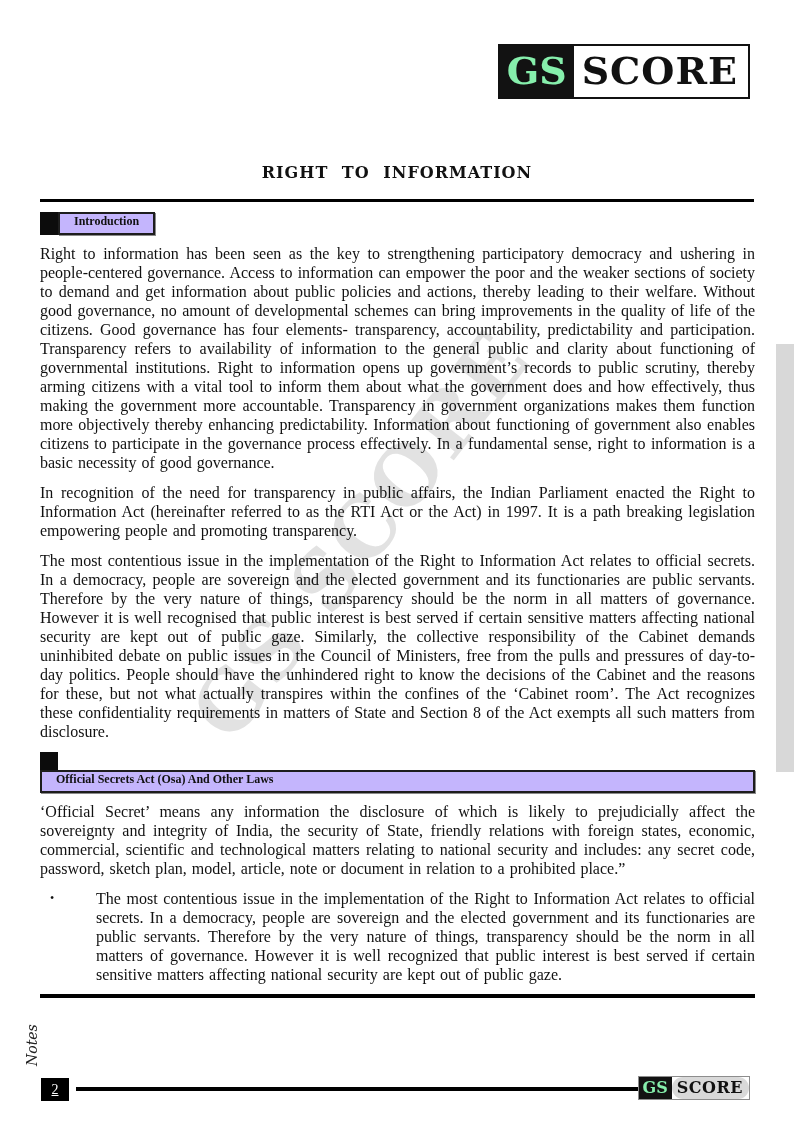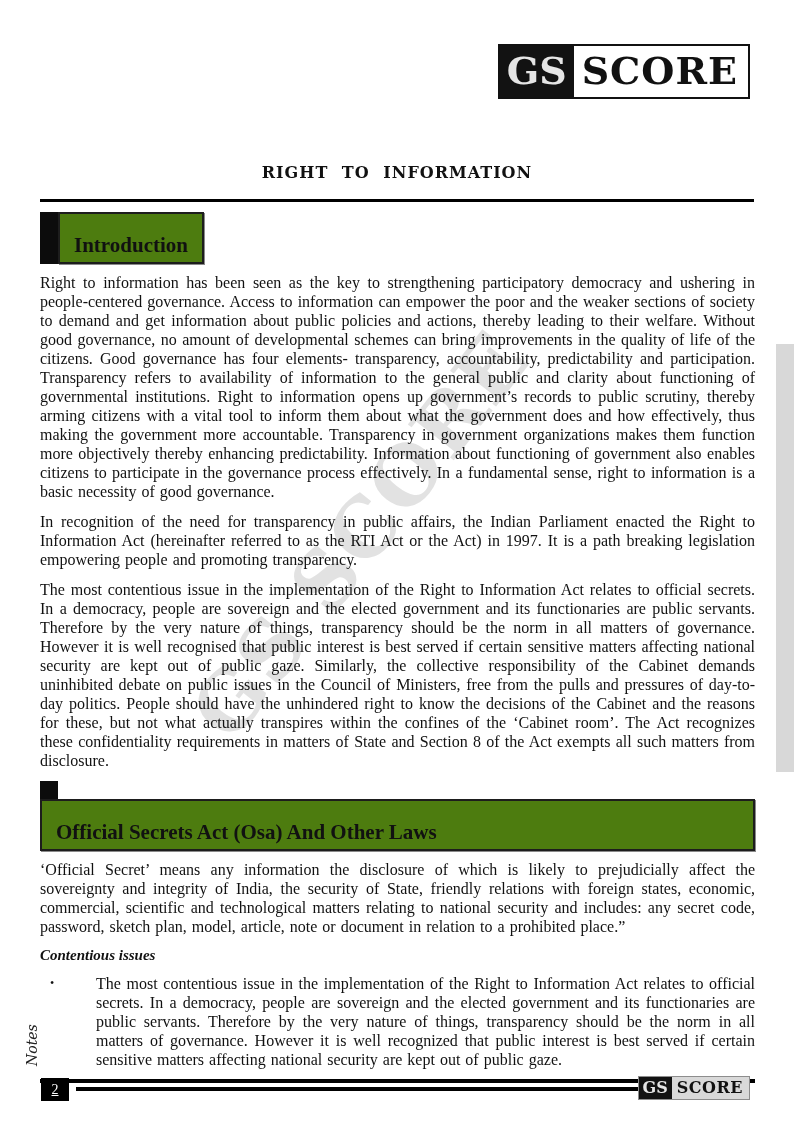--- a/index.html
+++ b/index.html
@@ -16,22 +16,22 @@
     font-size:80px; letter-spacing:2px; color:#e2e2e2;
     z-index:1; white-space:nowrap; user-select:none;
   }
   
   .side-strip {
     position:absolute; left:776px; top:344px; width:18px; height:428px;
     background:#d8d8d8; z-index:3;
   }
   
   .logo { display:inline-flex; align-items:stretch; font-family:"DejaVu Serif", serif; font-weight:bold; z-index:4; }
-  .logo-gs { background:#121212; color:#e5e5e5; display:flex; align-items:center; }
-  .logo-score { background:#fff; color:#111; display:flex; align-items:center; }
+  .logo-gs { background:#121212; color:#86efac; display:flex; align-items:center; }
+  .logo-score { background:#fff; color:#111; display:flex; align-items:center;border-radius:17px; }
   .logo-top { position:absolute; top:44px; right:44px; border:2px solid #111; }
   .logo-top .logo-gs { font-size:38px; padding:2px 7px 4px; }
   .logo-top .logo-score { font-size:38px; padding:2px 10px 4px 8px; letter-spacing:1px; }
   .logo-bottom { position:absolute; top:1076px; right:44px; border:1px solid #8d8d8d; }
   .logo-bottom .logo-gs { font-size:16px; padding:1px 4px 2px; }
   .logo-bottom .logo-score { font-size:16px; padding:1px 6px 2px 5px; background:#d9d9d9; letter-spacing:0.5px; }
   
   .doc-title {
     position:absolute; top:163px; left:0; width:100%; margin:0;
     text-align:center; font-family:"DejaVu Serif", serif;
@@ -39,22 +39,22 @@
     z-index:2;
   }
   .title-rule { position:absolute; top:199px; left:40px; width:714px; height:3px; background:#000; z-index:2; }
   
   .content { position:absolute; top:212px; left:40px; width:715px; z-index:2; }
   .sec-head { display:flex; align-items:stretch; margin:0 0 9px 0; }
   .sec-head-2 { margin-top:3px;flex-direction:column; }
   .sec-tab { width:18px; background:#0c0c0c; flex:0 0 18px; }
   .sec-box {
     border:2px solid #1d1d1d; box-shadow:1px 1px 0 #8a8a8a;
-    padding:19px 14px 4px; font-weight:bold; font-size:21px;
-    background:#4d7c0f;
+    padding:0 14px 4px; font-weight:bold; font-size:12px;
+    background:#c4b5fd;
   }
   .para {
     margin:0 0 11px; text-align:justify;
     font-size:16px; line-height:19px; word-spacing:1px;
   }
   .subhead { font-weight:bold; font-style:italic; font-size:15px; margin:2px 0 10px; }
   .bullet-row { display:flex; }
   .bullet-marker { flex:0 0 46px; padding-left:10px; font-size:12px; line-height:18.2px; }
   .bullet-text { flex:1; margin:0; }
   .bottom-rule { height:4px; background:#000; margin-top:10px; }
@@ -99,21 +99,20 @@
     <p class="para">In recognition of the need for transparency in public affairs, the Indian Parliament enacted the Right to Information Act (hereinafter referred to as the RTI Act or the Act) in 1997. It is a path breaking legislation empowering people and promoting transparency.</p>
     <p class="para">The most contentious issue in the implementation of the Right to Information Act relates to official secrets. In a democracy, people are sovereign and the elected government and its functionaries are public servants. Therefore by the very nature of things, transparency should be the norm in all matters of governance. However it is well recognised that public interest is best served if certain sensitive matters affecting national security are kept out of public gaze. Similarly, the collective responsibility of the Cabinet demands uninhibited debate on public issues in the Council of Ministers, free from the pulls and pressures of day-to-day politics. People should have the unhindered right to know the decisions of the Cabinet and the reasons for these, but not what actually transpires within the confines of the ‘Cabinet room’. The Act recognizes these confidentiality requirements in matters of State and Section 8 of the Act exempts all such matters from disclosure.</p>
 
     <div class="sec-head sec-head-2">
       <span class="sec-tab"></span>
       <span class="sec-box">Official Secrets Act (Osa) And Other Laws</span>
     </div>
 
     <p class="para">‘Official Secret’ means any information the disclosure of which is likely to prejudicially affect the sovereignty and integrity of India, the security of State, friendly relations with foreign states, economic, commercial, scientific and technological matters relating to national security and includes: any secret code, password, sketch plan, model, article, note or document in relation to a prohibited place.”</p>
 
-    <div class="subhead">Contentious issues</div>
 
     <div class="bullet-row">
       <span class="bullet-marker">•</span>
       <p class="para bullet-text">The most contentious issue in the implementation of the Right to Information Act relates to official secrets. In a democracy, people are sovereign and the elected government and its functionaries are public servants. Therefore by the very nature of things, transparency should be the norm in all matters of governance. However it is well recognized that public interest is best served if certain sensitive matters affecting national security are kept out of public gaze.</p>
     </div>
 
     <div class="bottom-rule"></div>
   </div>
 
   <div class="notes">Notes</div>

